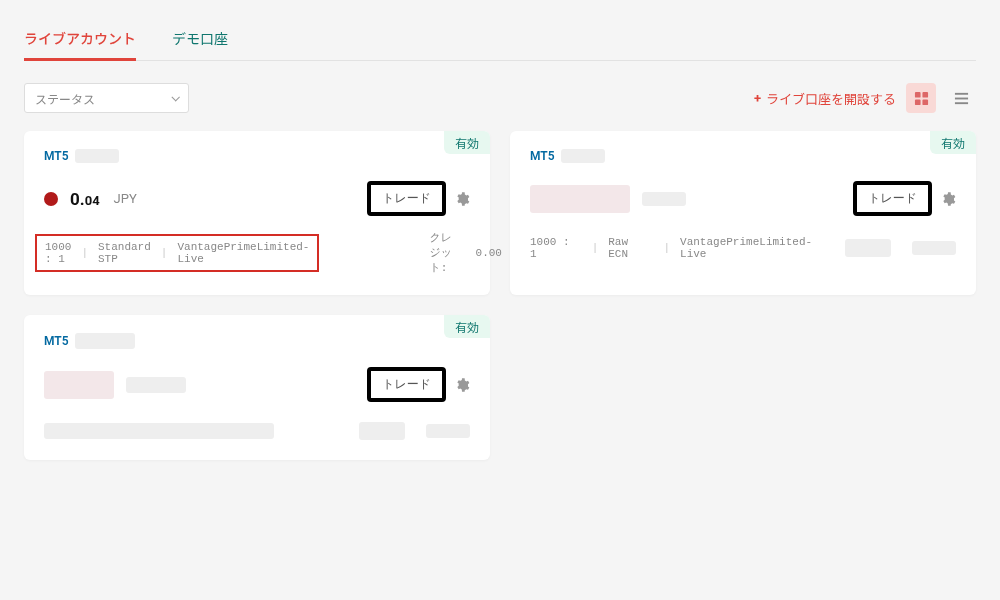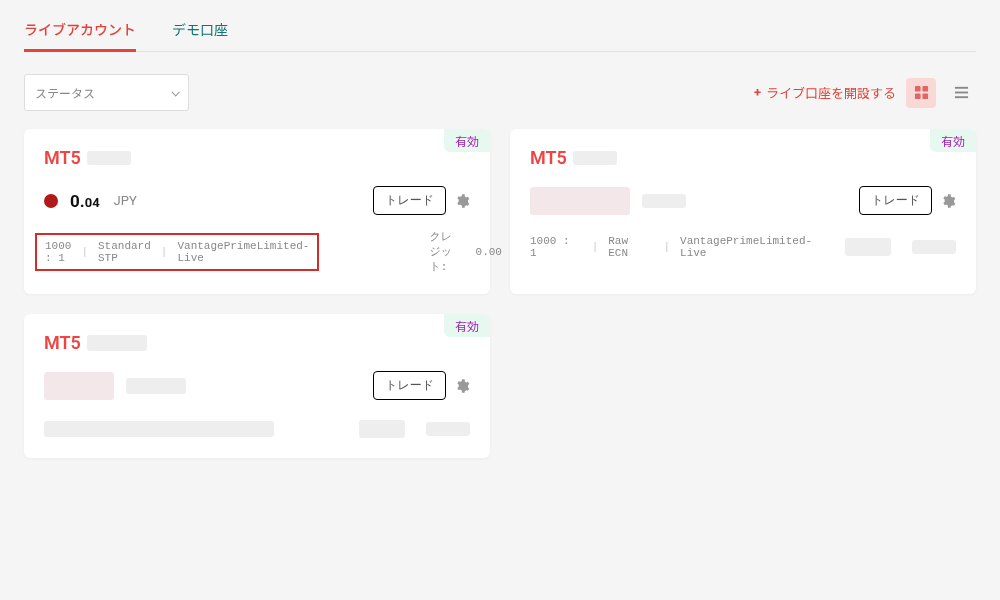--- a/index.html
+++ b/index.html
@@ -1,57 +1,57 @@
 <!DOCTYPE html>
 <html><head>
 <meta charset="utf-8">
 <style>
 * { box-sizing: border-box; margin: 0; padding: 0; }
 body { font-family: -apple-system, "Segoe UI", Roboto, "Helvetica Neue", Arial, "Hiragino Kaku Gothic ProN", "Noto Sans JP", Meiryo, sans-serif; background: #f5f5f5; font-size: 13px; color: #333; }
 
-.page { width: 1000px; height: 600px; padding: 3px 24px; }
+.page { width: 1000px; height: 600px; padding: 12px 24px; }
 
 
 .tabs { display: flex; gap: 36px; border-bottom: 1px solid #e2e2e2; padding: 16px 0 0 0; }
 .tab { padding-bottom: 10px; cursor: pointer; color: #0f766e; font-size: 14px; }
 .tab.active { color: #e0443b; border-bottom: 3px solid #e0443b; font-weight: 500; margin-bottom: -1px; }
 
 
 .filter-row { display: flex; align-items: center; margin: 22px 0 18px; }
-.dropdown { display: flex; align-items: center; justify-content: space-between; width: 165px; height: 37px; background: #fff; border: 1px solid #ddd; border-radius: 3px; padding: 0 10px; margin-right: 14px; color: #888; font-size: 12px; cursor: pointer; }
+.dropdown { display: flex; align-items: center; justify-content: space-between; width: 165px; height: 30px; background: #fff; border: 1px solid #ddd; border-radius: 3px; padding: 0 10px; margin-right: 14px; color: #888; font-size: 12px; cursor: pointer; }
 .chev { border: solid #999; border-width: 0 1.5px 1.5px 0; display: inline-block; padding: 2.5px; transform: rotate(45deg) translateY(-1px); }
 .spacer { flex: 1; }
 .open-btn { display: flex; align-items: center; color: #e0443b; font-size: 13px; cursor: pointer; gap: 5px; }
 .plus-icon { font-weight: bold; }
 .icon-btn { width: 30px; height: 30px; display: flex; align-items: center; justify-content: center; border-radius: 4px; margin-left: 10px; cursor: pointer; color: #888; }
 .icon-btn.grid-active { background: #f9d9d6; color: #d66; }
 .grid-svg, .list-svg { width: 15px; height: 15px; }
 
 
 .cards { display: flex; flex-wrap: wrap; gap: 20px; }
 .card { position: relative; width: 466px; background: #fff; border-radius: 6px; box-shadow: 0 1px 3px rgba(0,0,0,0.04); padding: 18px 20px 20px; }
-.badge { position: absolute; top: 0; right: 0; background: #e7f8f0; color: #a21caf; font-size: 12px; padding: 3px 11px; border-bottom-left-radius: 6px; border-top-right-radius: 6px; }
+.badge { position: absolute; top: 0; right: 0; background: #e7f8f0; color: #0f766e; font-size: 12px; padding: 3px 11px; border-bottom-left-radius: 6px; border-top-right-radius: 6px; }
 
 .card-top { display: flex; align-items: center; gap: 6px; }
-.mt5 { font-weight: 600; color: #ef4444; font-size: 18px; }
+.mt5 { font-weight: 600; color: #0369a1; font-size: 12px; }
 .skel { background: #eee; border-radius: 3px; }
 .skel.sm { width: 44px; height: 14px; }
 .skel.med { width: 60px; height: 16px; }
 .skel.wide { width: 46px; height: 18px; }
 .skel.block { width: 100px; height: 28px; }
 .skel.pink { background: #f3e7e9; }
 .skel.long { flex: 1; height: 16px; max-width: 230px; }
 
 .card-mid { display: flex; align-items: center; margin-top: 18px; gap: 12px; }
 .balance-dot { width: 14px; height: 14px; border-radius: 50%; background: #b11a1a; }
 .balance { font-weight: 700; color: #111; font-size: 17px; }
 .balance .dec { font-size: 13px; }
 .ccy { color: #888; font-size: 13px; margin-left: 2px; }
 .right { margin-left: auto; display: flex; align-items: center; gap: 8px; }
-.trade-btn { border: 1px solid #000000; background: #fff; padding: 5px 11px; border-radius: 4px; font-size: 12px; color: #555; cursor: pointer; }
+.trade-btn { border: 4px solid #000000; background: #fff; padding: 5px 11px; border-radius: 4px; font-size: 12px; color: #555; cursor: pointer; }
 .gear { width: 16px; height: 16px; color: #999; cursor: pointer; }
 
 .card-bot { display: flex; align-items: center; margin-top: 20px; font-size: 11px; color: #888; gap: 10px; font-family: Liberation Mono, monospace; }
 .sep { color: #ccc; }
 .credit { margin-left: auto; display: flex; align-items: center; gap: 21px; }
 .info-dot { width: 12px; height: 12px; border-radius: 50%; background: #d7d7d7; }
 
 .highlight-box { border: 2px solid #d42d25; padding: 5px 8px; margin-left: -9px; margin-right: 100px; display: flex; align-items: center; gap: 10px; }
 .card-bot.hl { margin-top: 14px; }
 </style>

